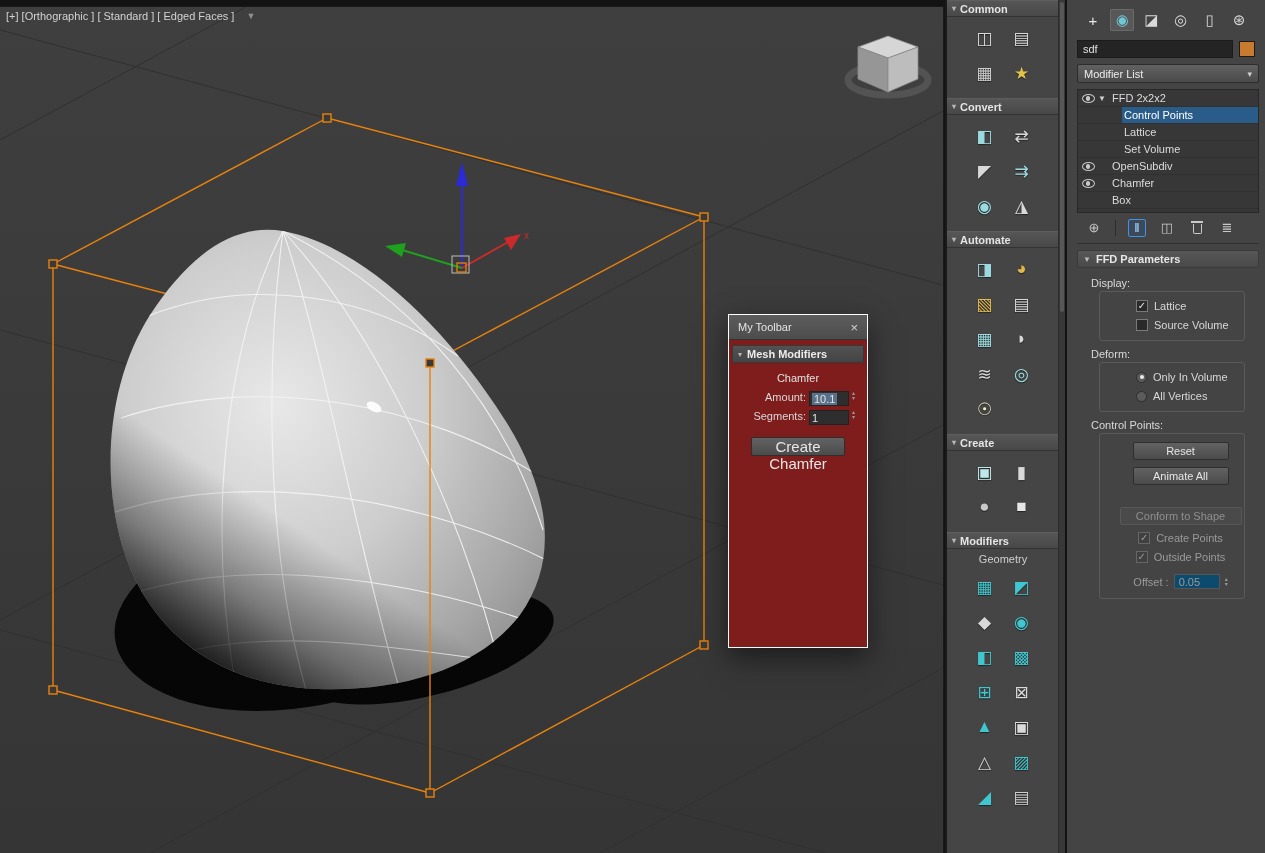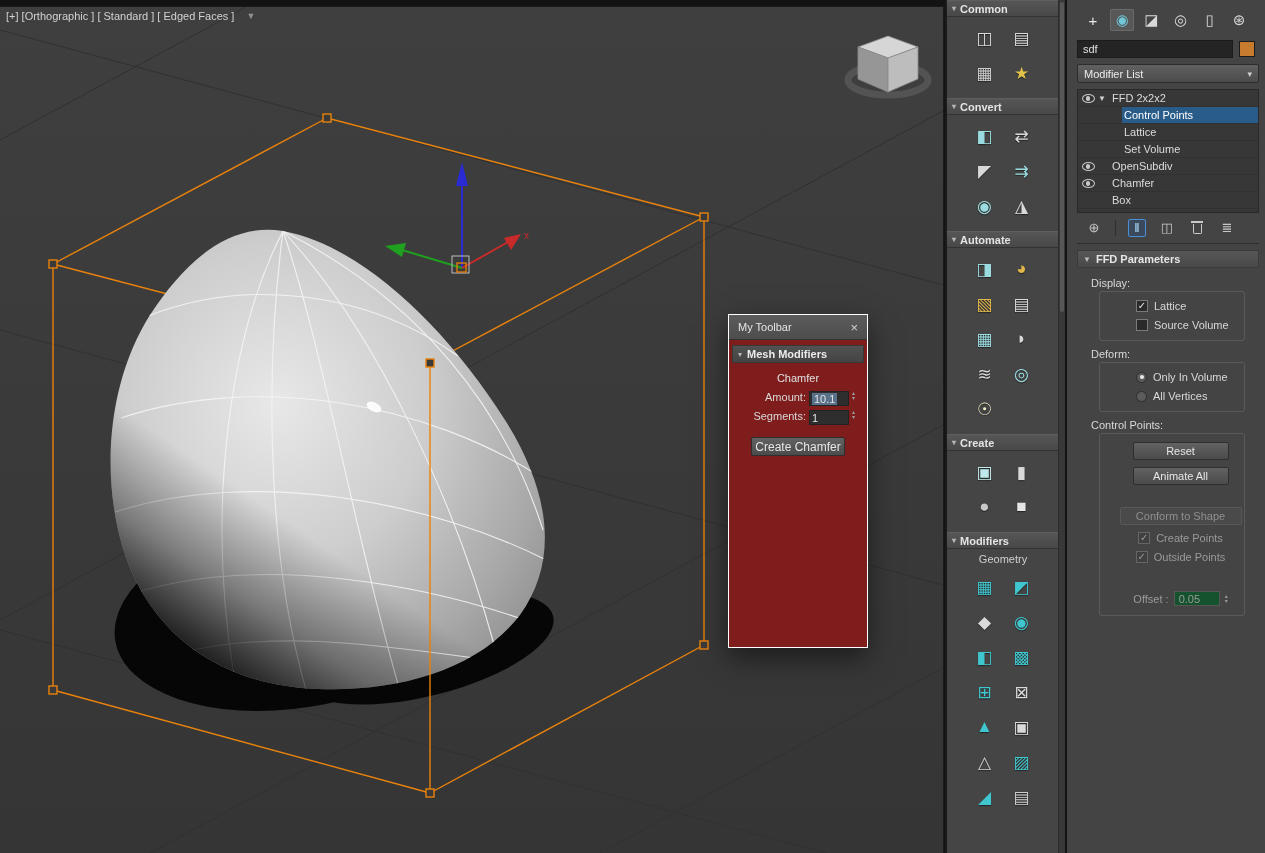--- a/index.html
+++ b/index.html
@@ -60,36 +60,36 @@
   .cb .mark{font-size:10px;color:#e8e8e8;line-height:1;}
   .cb.unchecked .mark{visibility:hidden;}
   .cb.dis{background:#404040;border-color:#666;}
   .cb.dis .mark{color:#9a9a9a;}
   .radio{width:11px;height:11px;border-radius:50%;background:#5c5c5c;border:1px solid #2e2e2e;position:relative;flex:none;}
   .radio.on::after{content:"";position:absolute;left:2.5px;top:2.5px;width:4px;height:4px;border-radius:50%;background:#ececec;}
   .btn{display:block;width:96px;height:18px;background:linear-gradient(#626262,#4b4b4b);border:1px solid #2e2e2e;border-radius:2px;color:#e6e6e6;font-size:11px;font-family:"Liberation Sans",sans-serif;cursor:pointer;}
   .btn.wide{width:122px;}
   .btn.disabled{background:#4a4a4a;color:#8f8f8f;border-color:#585858;cursor:default;}
   .dim{color:#9a9a9a;}
-  .offset-row{display:flex;align-items:center;gap:5px;justify-content:center;color:#9a9a9a;margin-top:21px;}
-  .spin-field{width:46px;height:15px;background:#14532d;border:1px solid #565656;color:#9a9a9a;display:inline-flex;align-items:center;padding:0 4px;font-size:11px;}
+  .offset-row{display:flex;align-items:center;gap:5px;justify-content:center;color:#9a9a9a;margin-top:4px;}
+  .spin-field{width:46px;height:15px;background:#0c4a6e;border:1px solid #565656;color:#9a9a9a;display:inline-flex;align-items:center;padding:0 4px;font-size:11px;}
   .spin-arrows{display:inline-flex;flex-direction:column;line-height:5px;font-size:6px;color:#9a9a9a;cursor:pointer;}
   .gap8{height:8px;}
 
   
   #my-toolbar{position:absolute;left:728px;top:314px;width:140px;height:334px;background:#7f1d1d;border:1px solid #ffffff;box-shadow:0 10px 26px rgba(0,0,0,.5);z-index:10;}
   .mt-title{height:25px;background:linear-gradient(#5c5c5c,#4d4d4d);border-bottom:1px solid #333;display:flex;align-items:center;justify-content:space-between;padding:0 9px;font-size:11px;color:#e4e4e4;cursor:move;}
   .mt-close{color:#d3d3d3;font-size:13px;cursor:pointer;line-height:1;}
   .mt-rollout{margin:5px 3px 0;height:18px;background:linear-gradient(#525252,#444);border:1px solid #383838;display:flex;align-items:center;gap:5px;padding:0 5px;font-size:11px;font-weight:bold;color:#ececec;cursor:pointer;}
   .mt-rollout .tri{font-size:8px;color:#b5b5b5;font-weight:normal;}
   .mt-section-label{text-align:center;padding:9px 0 5px;font-size:11px;color:#e0e0e0;}
   .mt-row{display:flex;align-items:flex-start;justify-content:flex-end;gap:3px;padding:2px 12px 2px 0;font-size:11px;color:#d8d8d8;}
   .mt-row .fld{width:40px;height:15px;background:#2e2e2e;border:1px solid #222;color:#e2e2e2;display:flex;align-items:center;padding:0 2px;font-size:11px;}
   .mt-row .fld .hl{background:#5a718a;padding:0 2px;}
-  .mt-btn{display:block;margin:10px auto 0;width:94px;height:19px;background:linear-gradient(#626262,#4b4b4b);border:1px solid #2e2e2e;border-radius:2px;color:#e6e6e6;font-size:12px;font-family:"Liberation Sans",sans-serif;cursor:pointer;}
+  .mt-btn{display:block;margin:10px auto 0;width:94px;height:19px;background:linear-gradient(#626262,#4b4b4b);border:1px solid #2e2e2e;border-radius:2px;color:#e6e6e6;font-size:15px;font-family:"Liberation Sans",sans-serif;cursor:pointer;}
 </style>
 </head>
 <body>
 
 <div id="viewport">
   <svg width="943" height="846" viewBox="0 7 943 846">
     <defs>
       <radialGradient id="eggGrad" cx="0.38" cy="0.38" r="0.78">
         <stop offset="0" stop-color="#e8e8e8"></stop>
         <stop offset="0.45" stop-color="#cdcdcd"></stop>

